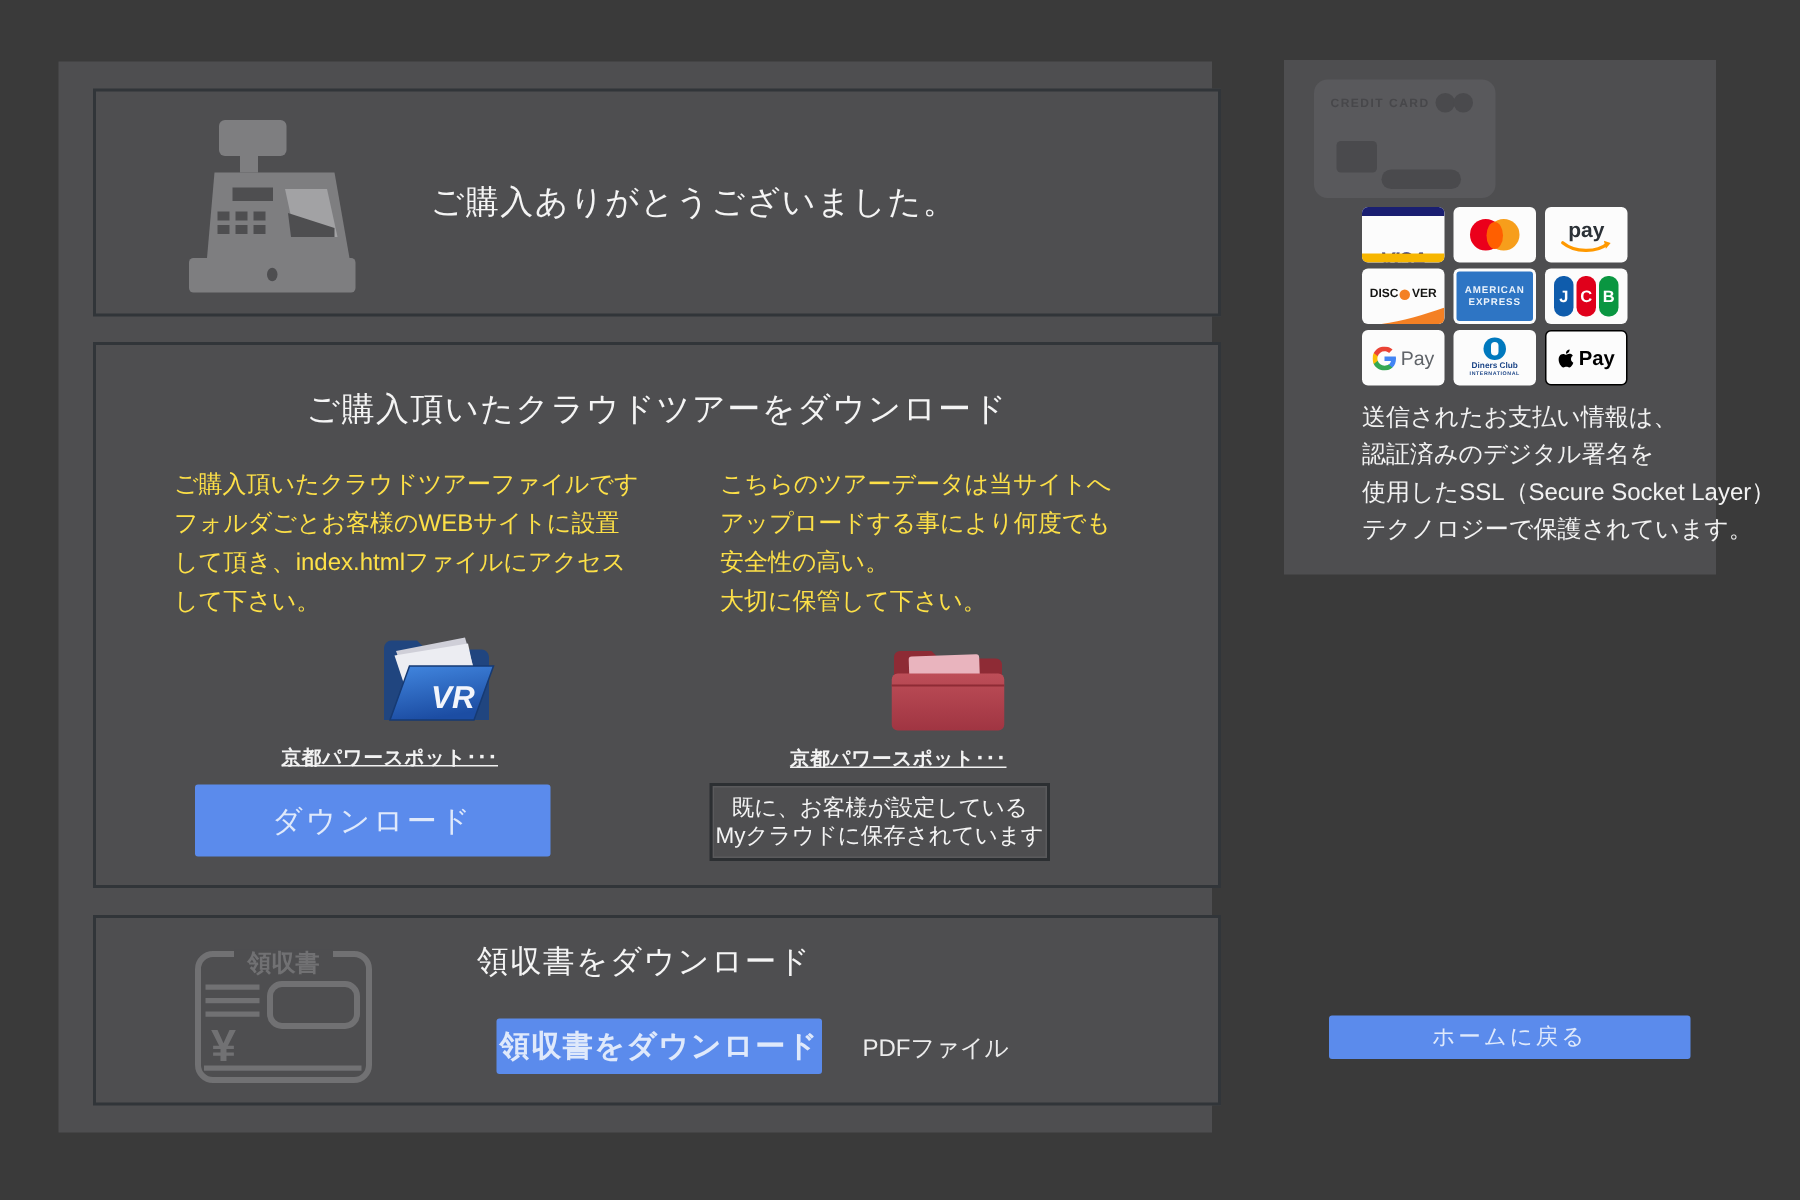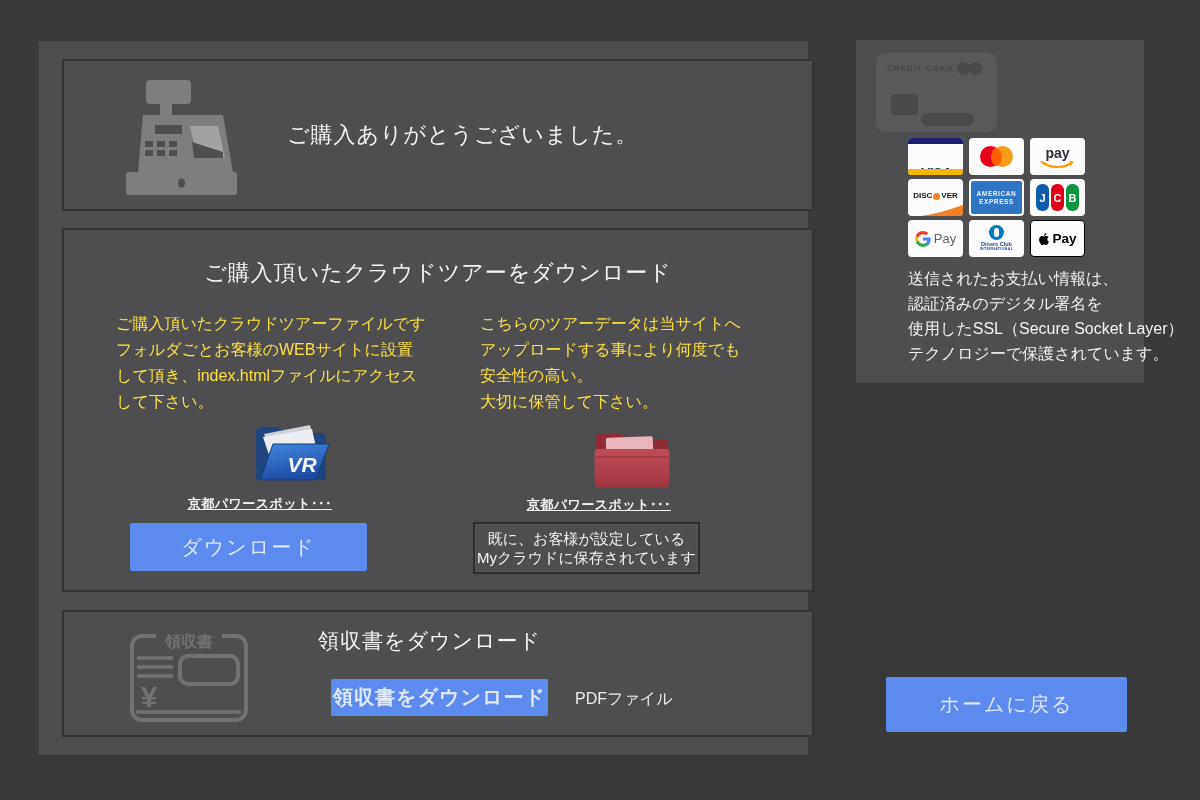--- a/index.html
+++ b/index.html
@@ -94,21 +94,21 @@
 
   .diners { flex-direction:column; }
   .diners-logo { position:relative; width:15px; height:15px; border-radius:50%; background:#0079be; margin-bottom:1px; }
   .diners-logo::after { content:""; position:absolute; left:5px; top:3px; width:5px; height:9px; background:#fcfcfc; border-radius:2.5px; }
   .diners-l1 { font-size:5.5px; font-weight:700; color:#1c4587; line-height:6px; }
   .diners-l2 { font-size:3.5px; font-weight:700; letter-spacing:0.4px; color:#1c4587; line-height:4.5px; }
 
   .apple { border:1.5px solid #000; }
   .apple-word { font-size:13.5px; font-weight:600; color:#000; margin-left:2px; }
 
-  .home-btn { left:886px; top:677px; width:241px; height:55px; font-size:20px; }
+  .home-btn { left:886px; top:677px; width:241px; height:29px; font-size:15px; }
 </style>
 </head>
 <body>
 
 <div class="abs main-panel">
 
   <section class="sec sec-thanks">
     <svg class="register-svg" width="112" height="116" viewBox="0 0 112 116">
       <rect x="20" y="0" width="45" height="24" rx="4" fill="#7e7e80"></rect>
       <rect x="34" y="23" width="12" height="12" fill="#7e7e80"></rect>

